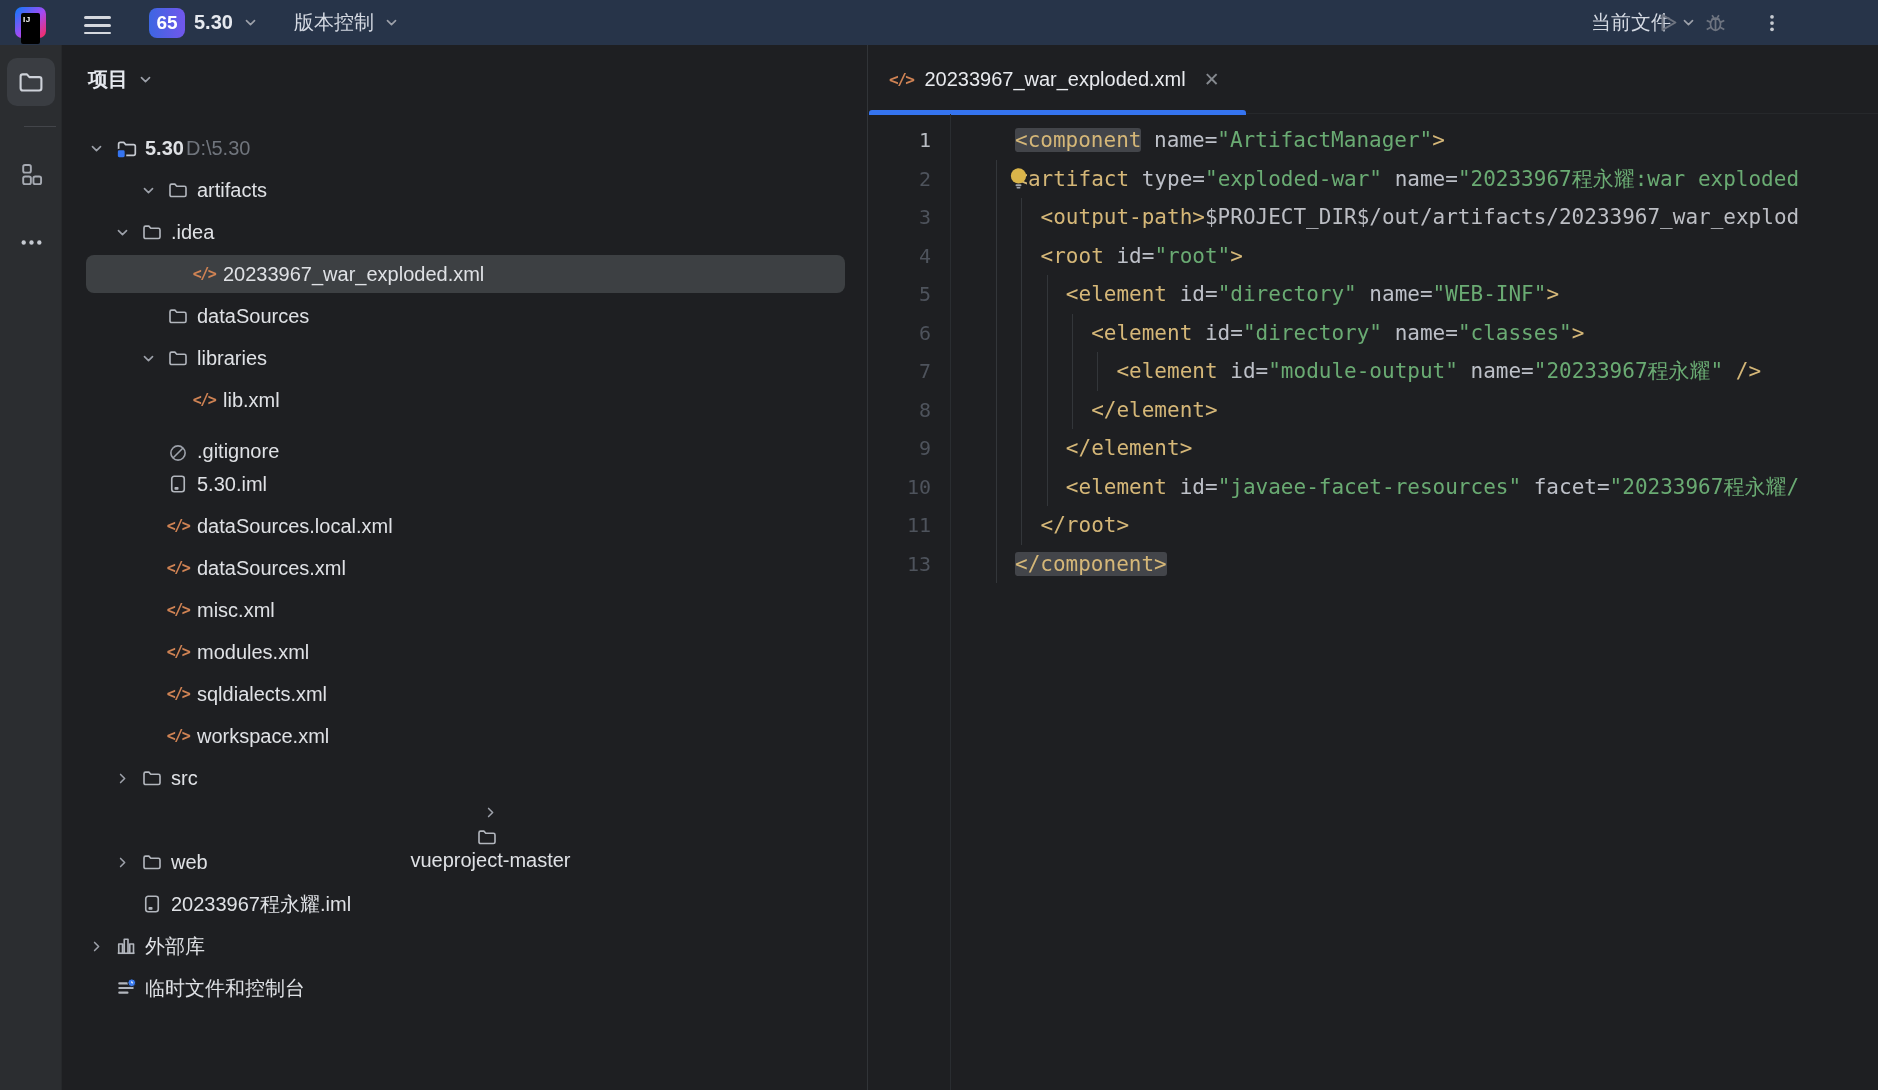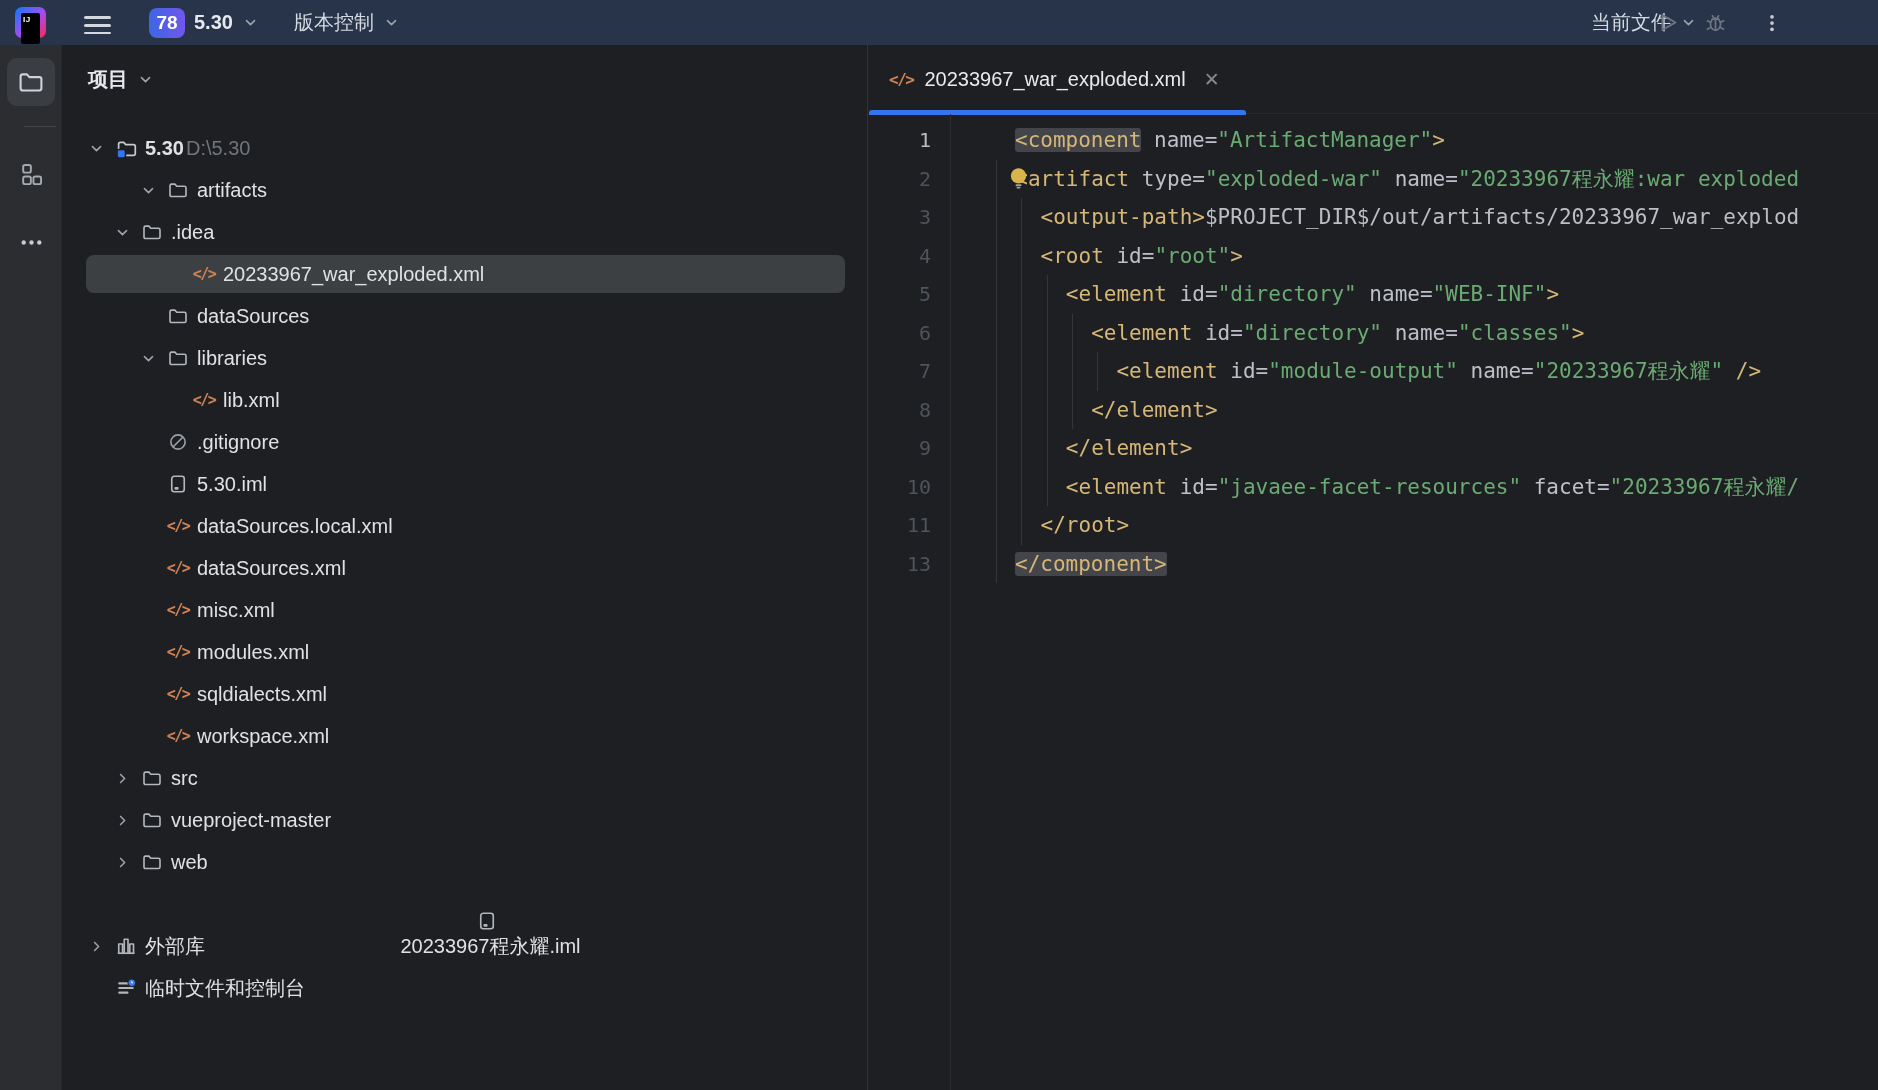--- a/index.html
+++ b/index.html
@@ -67,21 +67,21 @@
     <div class="logo">
       <div class="logo-in">IJ</div>
     </div>
   </div>
   <div class="tb burger" style="left:84px;display:block;padding-top:11px;">
     <span></span>
       <span></span>
       <span></span>
   </div>
   <div class="tb" style="left:149px;">
-    <div class="avatar">78</div>
+    <div class="avatar">65</div>
     <span class="tbtxt bold">5.30</span>
     <svg width="17" height="17" viewBox="0 0 16 16">
         <path d="M4.2 6.2 8 10 11.8 6.2" fill="none" stroke="#9da1aa" stroke-width="1.5" stroke-linecap="round" stroke-linejoin="round"></path>
       </svg>
   </div>
   <div class="tb" style="left:294px;">
     <span class="tbtxt">版本控制</span>
     <svg width="17" height="17" viewBox="0 0 16 16">
         <path d="M4.2 6.2 8 10 11.8 6.2" fill="none" stroke="#9da1aa" stroke-width="1.5" stroke-linecap="round" stroke-linejoin="round"></path>
       </svg>
@@ -214,21 +214,21 @@
         </span>
         <span class="tlabel">libraries</span>
       </div>
       <div class="trow" style="padding-left: 104px;">
         <span class="chev"></span>
         <span class="ticon">
           <span class="g-xml">&lt;/&gt;</span>
         </span>
         <span class="tlabel">lib.xml</span>
       </div>
-      <div class="trow" style="padding-left: 78px;">
+      <div class="trow" style="padding-left: 78px; align-items: flex-end;">
         <span class="chev"></span>
         <span class="ticon">
           <svg width="20" height="20" viewBox="0 0 16 16">
             <circle cx="8" cy="8" r="5.7" fill="none" stroke="#9da1aa" stroke-width="1.3"></circle>
             <line x1="4" y1="12" x2="12" y2="4" stroke="#9da1aa" stroke-width="1.3"></line>
           </svg>
         </span>
         <span class="tlabel">.gitignore</span>
       </div>
       <div class="trow" style="padding-left: 78px;">
@@ -289,47 +289,47 @@
             <path d="M6.2 4.2 10 8 6.2 11.8" fill="none" stroke="#9da1aa" stroke-width="1.5" stroke-linecap="round" stroke-linejoin="round"></path>
           </svg>
         </span>
         <span class="ticon">
           <svg width="20" height="20" viewBox="0 0 16 16">
             <path d="M1.6 4.6c0-.8.5-1.3 1.3-1.3h2.6l1.5 1.7h6.1c.8 0 1.3.5 1.3 1.3v5.6c0 .8-.5 1.3-1.3 1.3H2.9c-.8 0-1.3-.5-1.3-1.3z" fill="none" stroke="#b2b6bd" stroke-width="1.3" stroke-linejoin="round"></path>
           </svg>
         </span>
         <span class="tlabel">src</span>
       </div>
+      <div class="trow" style="padding-left: 52px; flex-direction: column;">
+        <span class="chev">
+          <svg width="17" height="17" viewBox="0 0 16 16">
+            <path d="M6.2 4.2 10 8 6.2 11.8" fill="none" stroke="#9da1aa" stroke-width="1.5" stroke-linecap="round" stroke-linejoin="round"></path>
+          </svg>
+        </span>
+        <span class="ticon">
+          <svg width="20" height="20" viewBox="0 0 16 16">
+            <path d="M1.6 4.6c0-.8.5-1.3 1.3-1.3h2.6l1.5 1.7h6.1c.8 0 1.3.5 1.3 1.3v5.6c0 .8-.5 1.3-1.3 1.3H2.9c-.8 0-1.3-.5-1.3-1.3z" fill="none" stroke="#b2b6bd" stroke-width="1.3" stroke-linejoin="round"></path>
+          </svg>
+        </span>
+        <span class="tlabel">vueproject-master</span>
+      </div>
       <div class="trow" style="padding-left: 52px;">
         <span class="chev">
           <svg width="17" height="17" viewBox="0 0 16 16">
             <path d="M6.2 4.2 10 8 6.2 11.8" fill="none" stroke="#9da1aa" stroke-width="1.5" stroke-linecap="round" stroke-linejoin="round"></path>
           </svg>
         </span>
         <span class="ticon">
           <svg width="20" height="20" viewBox="0 0 16 16">
             <path d="M1.6 4.6c0-.8.5-1.3 1.3-1.3h2.6l1.5 1.7h6.1c.8 0 1.3.5 1.3 1.3v5.6c0 .8-.5 1.3-1.3 1.3H2.9c-.8 0-1.3-.5-1.3-1.3z" fill="none" stroke="#b2b6bd" stroke-width="1.3" stroke-linejoin="round"></path>
           </svg>
         </span>
-        <span class="tlabel">vueproject-master</span>
+        <span class="tlabel">web</span>
       </div>
       <div class="trow" style="padding-left: 52px;">
-        <span class="chev">
-          <svg width="17" height="17" viewBox="0 0 16 16">
-            <path d="M6.2 4.2 10 8 6.2 11.8" fill="none" stroke="#9da1aa" stroke-width="1.5" stroke-linecap="round" stroke-linejoin="round"></path>
-          </svg>
-        </span>
-        <span class="ticon">
-          <svg width="20" height="20" viewBox="0 0 16 16">
-            <path d="M1.6 4.6c0-.8.5-1.3 1.3-1.3h2.6l1.5 1.7h6.1c.8 0 1.3.5 1.3 1.3v5.6c0 .8-.5 1.3-1.3 1.3H2.9c-.8 0-1.3-.5-1.3-1.3z" fill="none" stroke="#b2b6bd" stroke-width="1.3" stroke-linejoin="round"></path>
-          </svg>
-        </span>
-        <span class="tlabel">web</span>
-      </div>
-      <div class="trow" style="padding-left: 52px; flex-direction: column;">
         <span class="chev"></span>
         <span class="ticon">
           <svg width="20" height="20" viewBox="0 0 16 16">
             <rect x="3" y="1.8" width="10" height="12.4" rx="2" fill="none" stroke="#b2b6bd" stroke-width="1.3"></rect>
             <rect x="5.2" y="10.4" width="3.2" height="2.2" rx="0.6" fill="#b2b6bd"></rect>
           </svg>
         </span>
         <span class="tlabel">20233967程永耀.iml</span>
       </div>
       <div class="trow" style="padding-left: 26px;">

